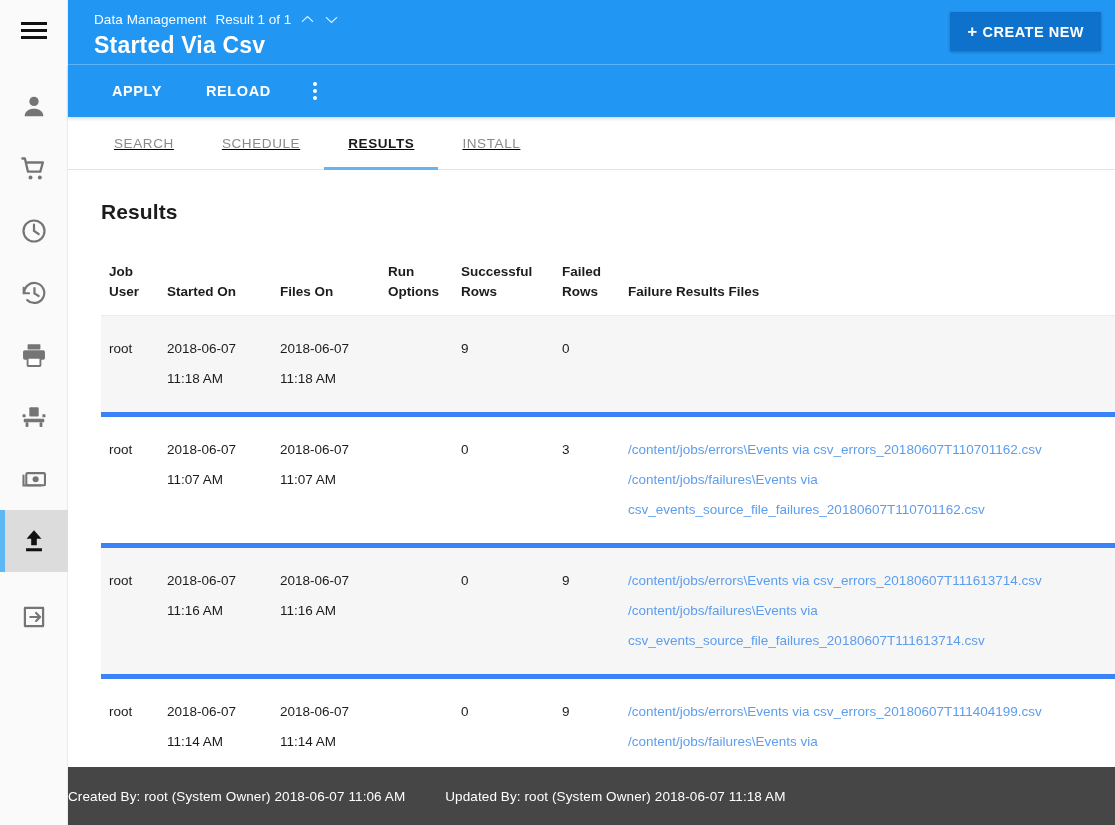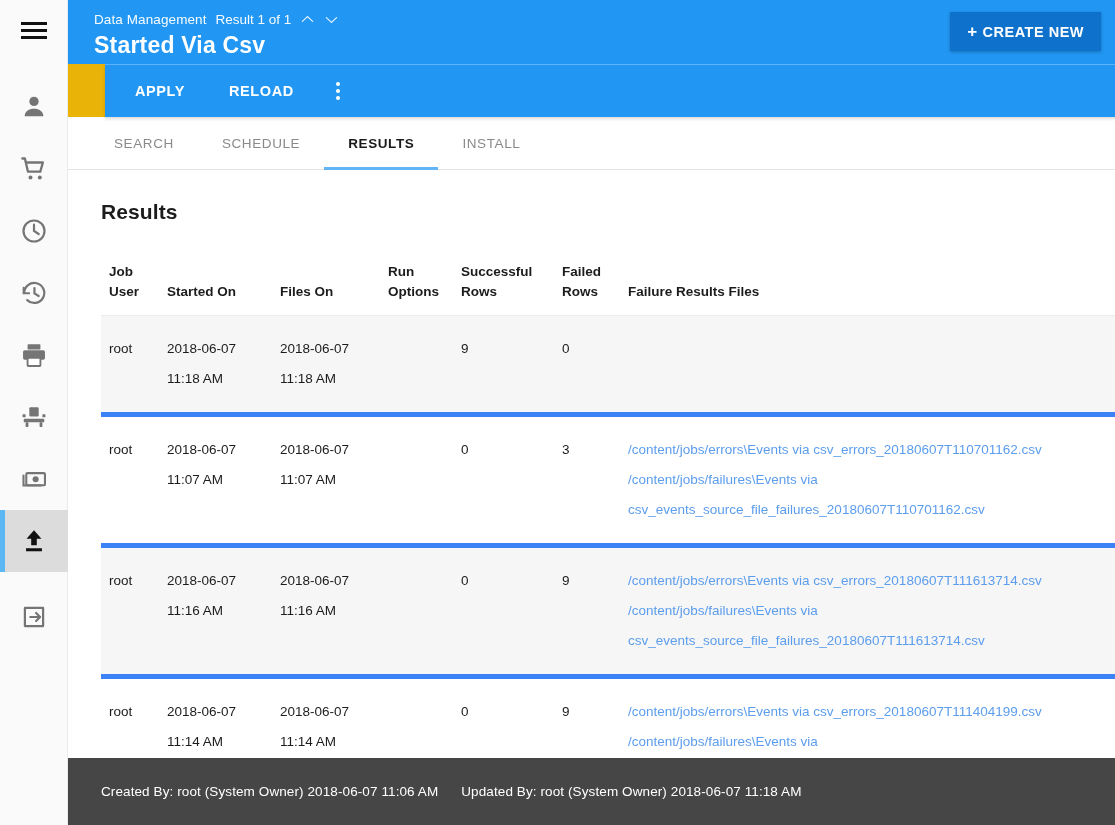--- a/index.html
+++ b/index.html
@@ -45,21 +45,21 @@
   }
   .rail-icon svg { display: block; }
   .rail-spacer { height: 14px; }
 
   
   .main {
     flex: 1 1 auto;
     height: 825px;
     display: flex;
     flex-direction: column;
-    background: #eab308;
+    background: #d946ef;
     position: relative;
   }
 
   
   .appbar {
     background: #2196f3;
     color: #ffffff;
     padding: 10px 20px 0 26px;
     height: 64px;
     position: relative;
@@ -117,26 +117,25 @@
   }
   .create-new .plus { font-size: 17px; font-weight: bold; line-height: 1; }
 
   
   .actionbar {
     background: #2196f3;
     height: 53px;
     flex: 0 0 53px;
     display: flex;
     align-items: center;
-    padding-left: 8px;
+    padding-left: 22px;
     border-top: 1px solid rgba(255,255,255,.28);
     box-shadow: 0 2px 3px rgba(0,0,0,.14);
     position: relative;
     z-index: 3;
-    margin-left: 37px;
   }
   .action-btn {
     color: #ffffff;
     font-size: 14.5px;
     font-weight: bold;
     letter-spacing: .6px;
     padding: 0 22px;
     height: 53px;
     line-height: 53px;
     cursor: pointer;
@@ -156,20 +155,21 @@
   .tabbar {
     height: 53px;
     flex: 0 0 53px;
     background: #ffffff;
     display: flex;
     align-items: stretch;
     padding-left: 22px;
     border-bottom: 1px solid #e4e4e4;
     position: relative;
     z-index: 2;
+    text-decoration: underline;
   }
   .tab {
     padding: 0 24px;
     display: flex;
     align-items: center;
     font-size: 13.5px;
     letter-spacing: .6px;
     color: #8a8a8a;
     cursor: pointer;
     position: relative;
@@ -245,26 +245,25 @@
   col.c-end     { width: 108px; }
   col.c-runopt  { width: 73px; }
   col.c-succ    { width: 101px; }
   col.c-fail    { width: 66px; }
   col.c-files   { width: 496px; }
 
   
   .footer {
     position: absolute;
     left: 0; right: 0; bottom: 0;
-    height: 67px;
+    height: 58px;
     background: #464646;
     display: flex;
     align-items: center;
-    padding-left: 33px;
-    gap: 23px;
+    gap: 40px;
   }
   .footer span {
     color: #ffffff;
     font-size: 13.5px;
     letter-spacing: .1px;
   }
 </style>
 </head>
 <body>
 

